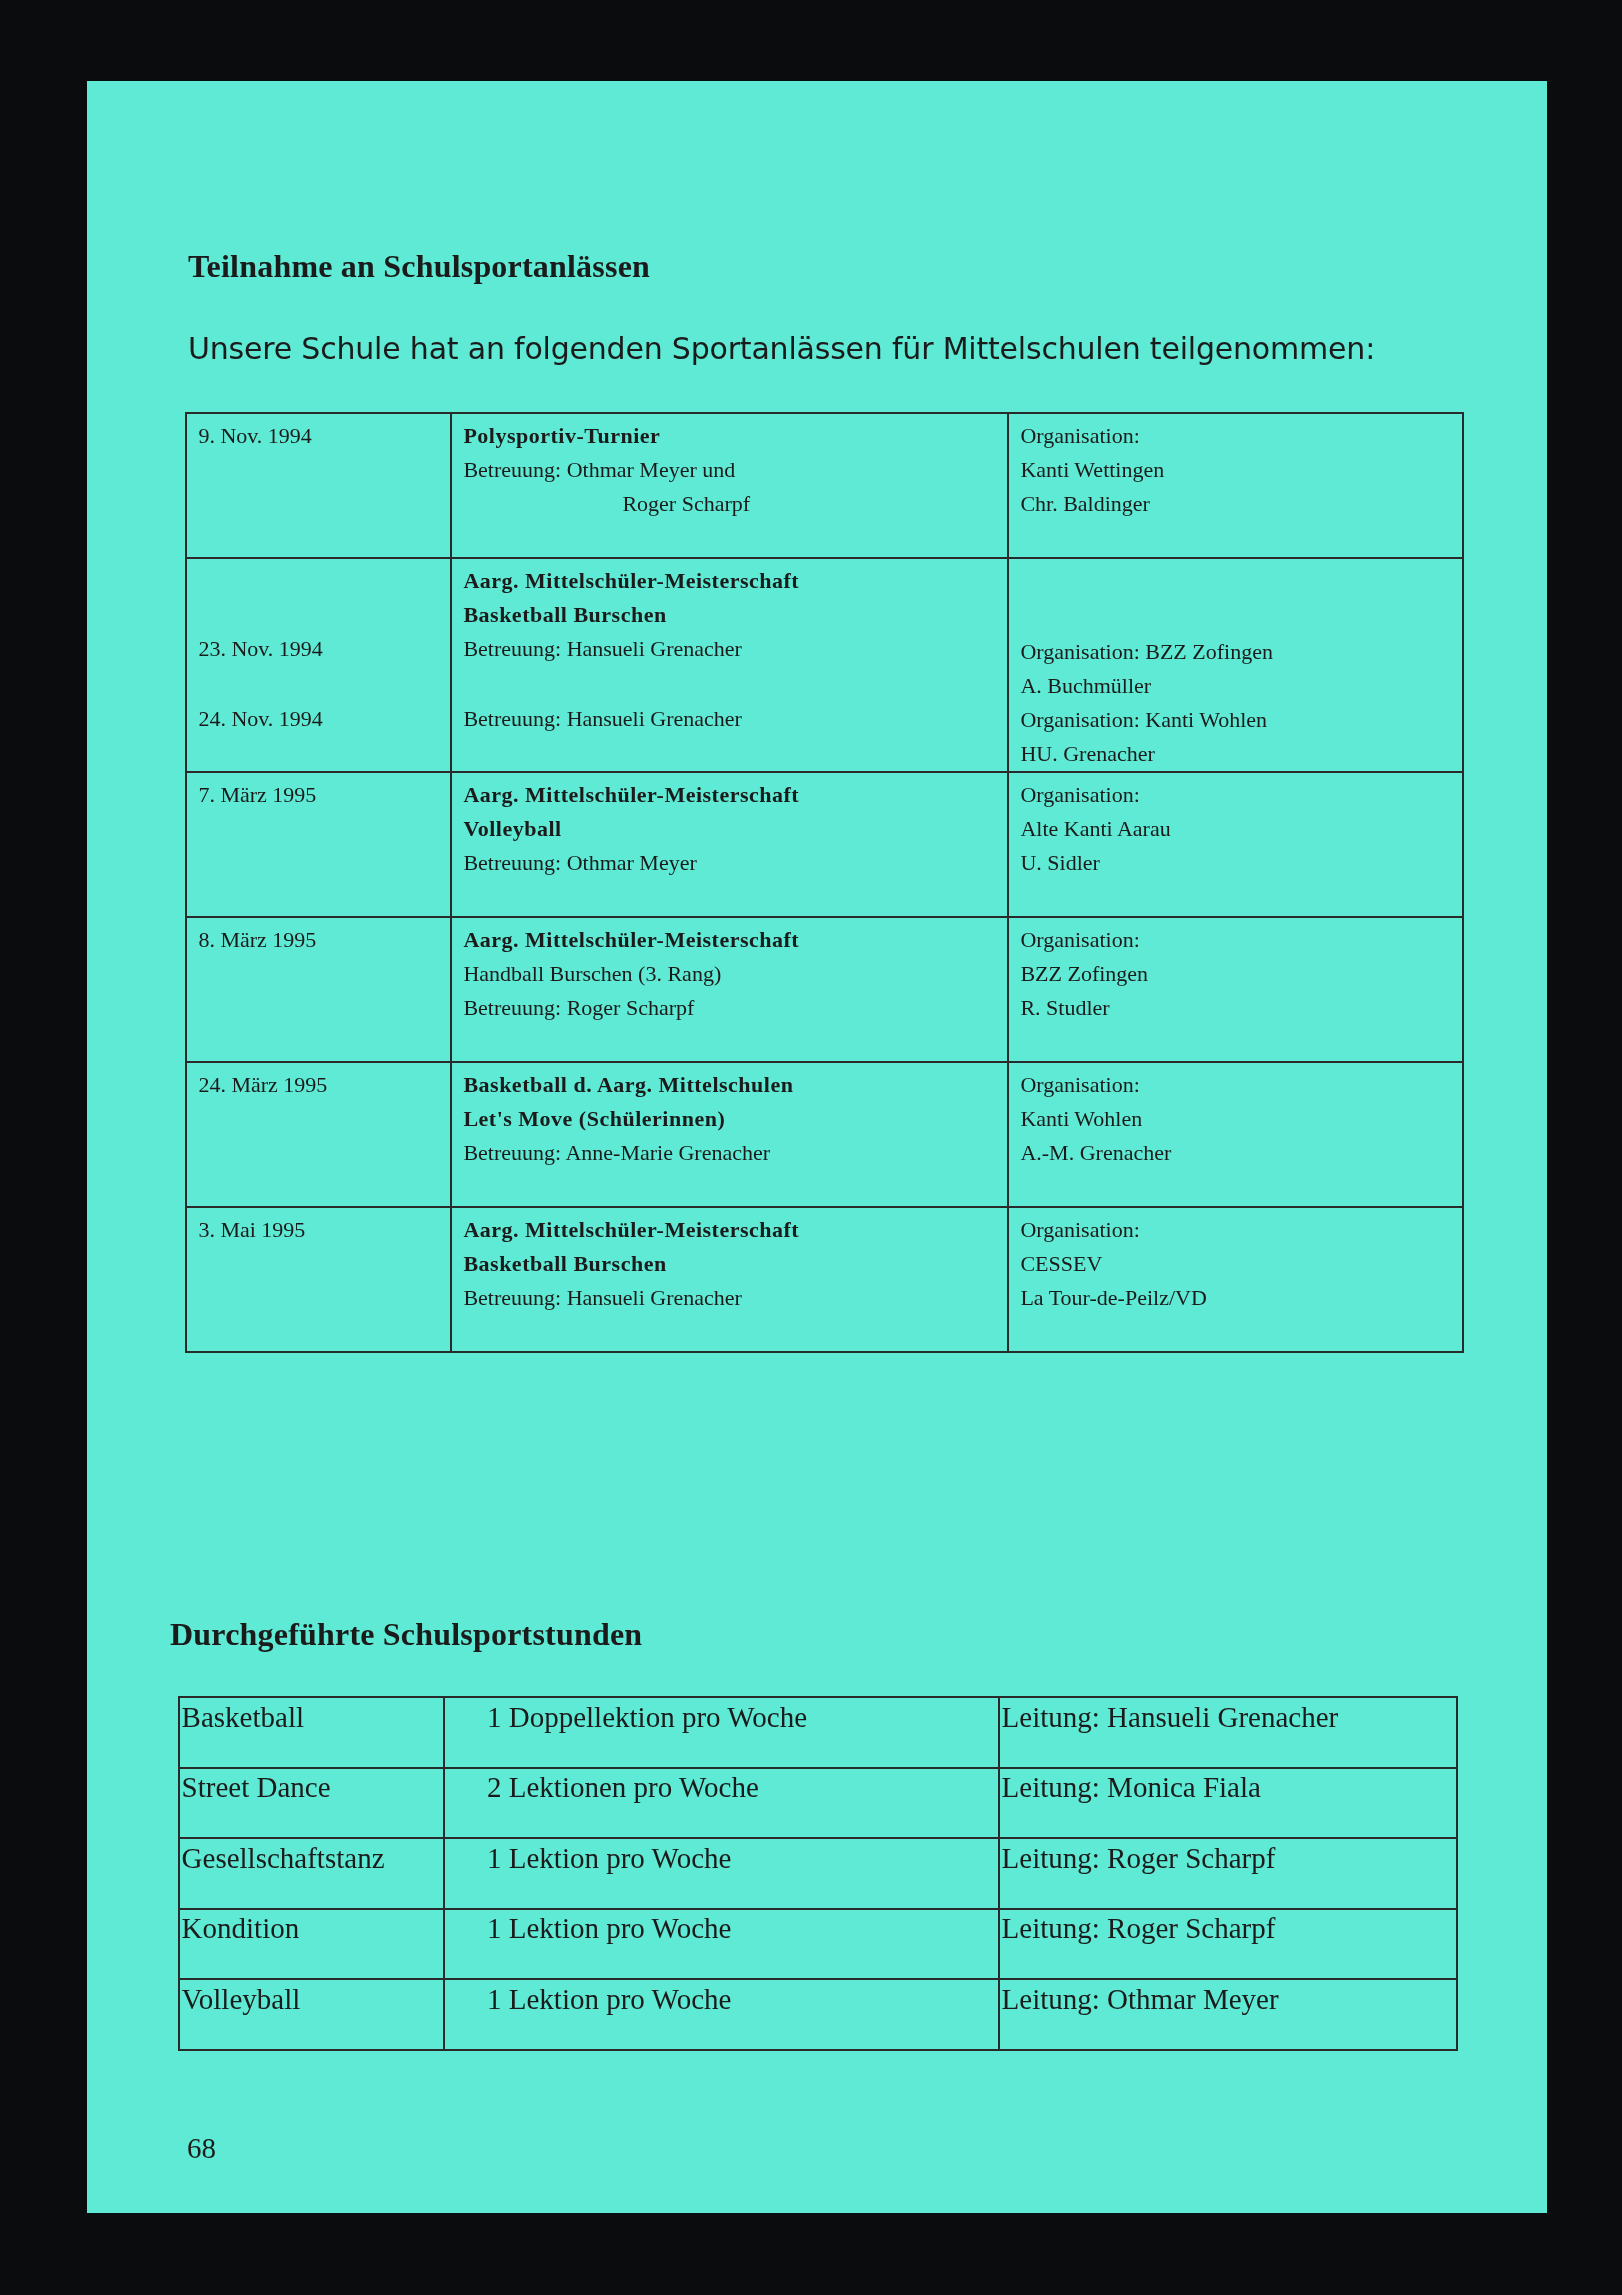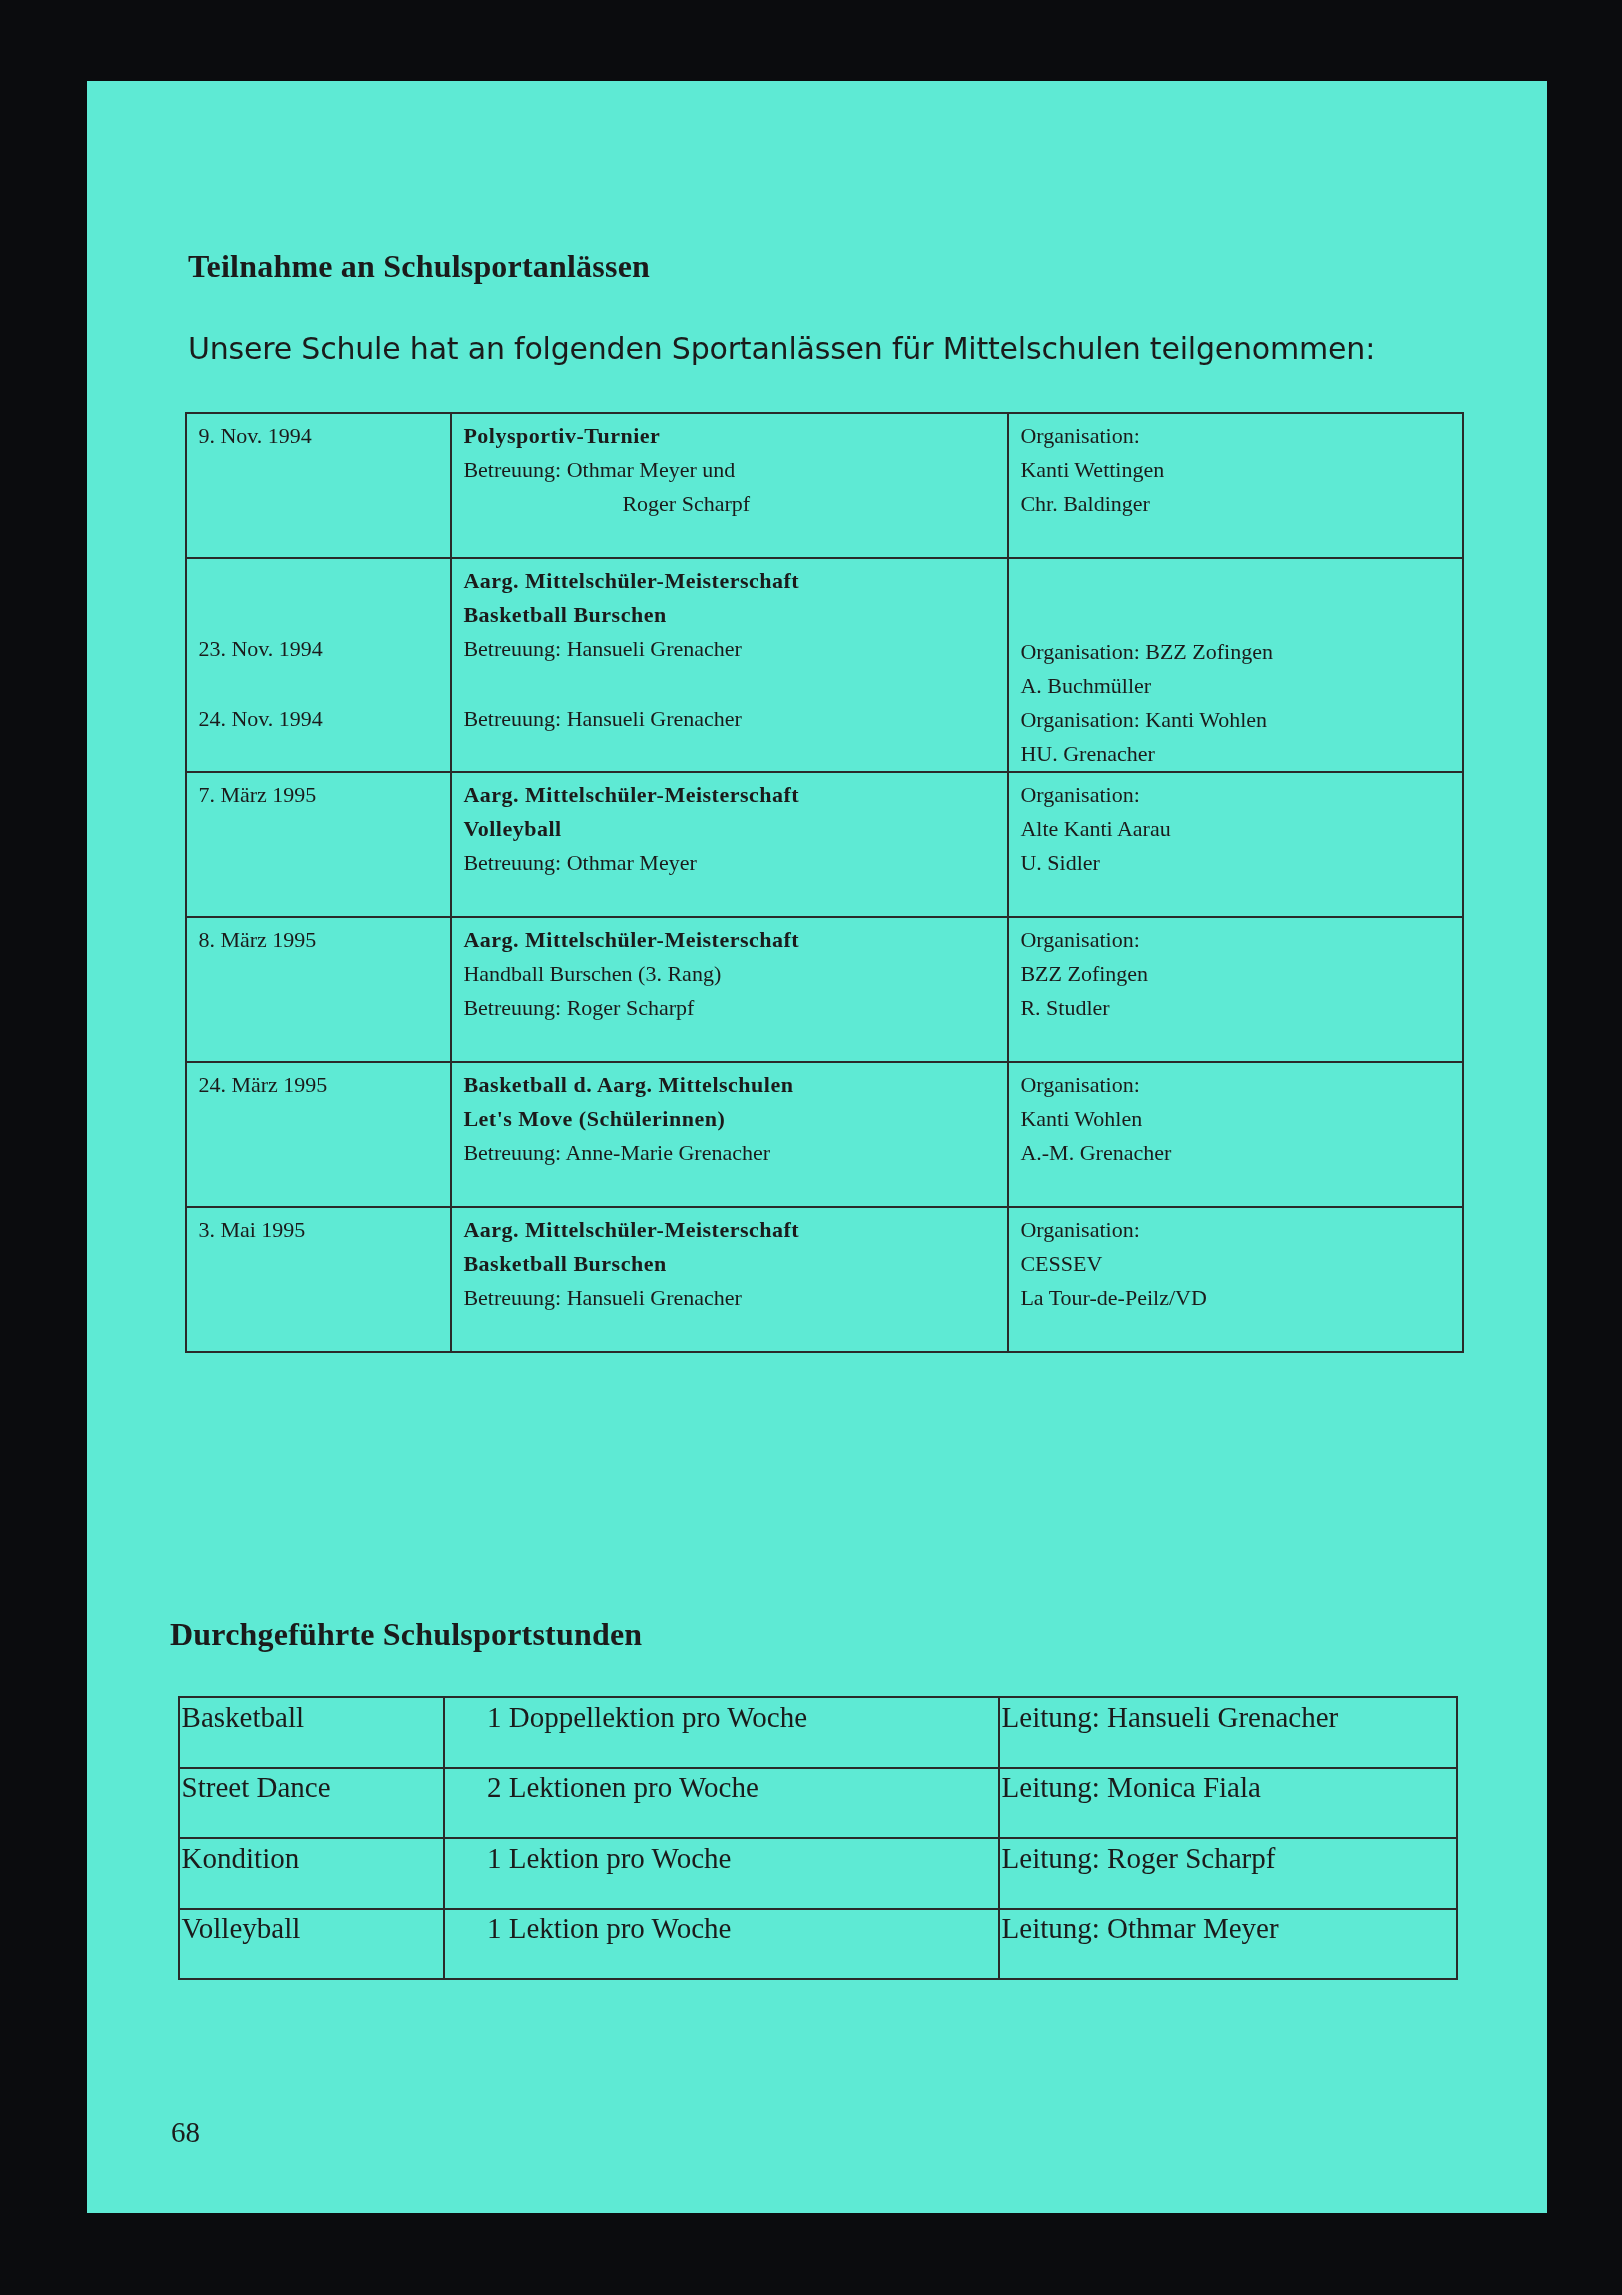--- a/index.html
+++ b/index.html
@@ -90,21 +90,21 @@
     line-height: 34px;
     white-space: nowrap;
     overflow: hidden;
   }
   .lessons td.sched { padding-left: 42px; }
   .page-number {
     position: absolute;
     left: 84px;
     top: 2035px;
     font-size: 29px;
-    margin: 0;
+    margin: 16px;
   }
 </style>
 </head>
 <body>
 
 <div class="page">
 
   <h2 class="heading h1">Teilnahme an Schulsportanlässen</h2>
   <p class="intro">Unsere Schule hat an folgenden Sportanlässen für Mittelschulen teilgenommen:</p>
 
@@ -236,20 +236,25 @@
         <td>Basketball</td>
         <td class="sched">1 Doppellektion pro Woche</td>
         <td>Leitung: Hansueli Grenacher</td>
       </tr>
       <tr>
         <td>Street Dance</td>
         <td class="sched">2 Lektionen pro Woche</td>
         <td>Leitung: Monica Fiala</td>
       </tr>
       <tr>
+        <td>Gesellschaftstanz</td>
+        <td class="sched">1 Lektion pro Woche</td>
+        <td>Leitung: Roger Scharpf</td>
+      </tr>
+      <tr>
         <td>Kondition</td>
         <td class="sched">1 Lektion pro Woche</td>
         <td>Leitung: Roger Scharpf</td>
       </tr>
       <tr>
         <td>Volleyball</td>
         <td class="sched">1 Lektion pro Woche</td>
         <td>Leitung: Othmar Meyer</td>
       </tr>
     </tbody>

